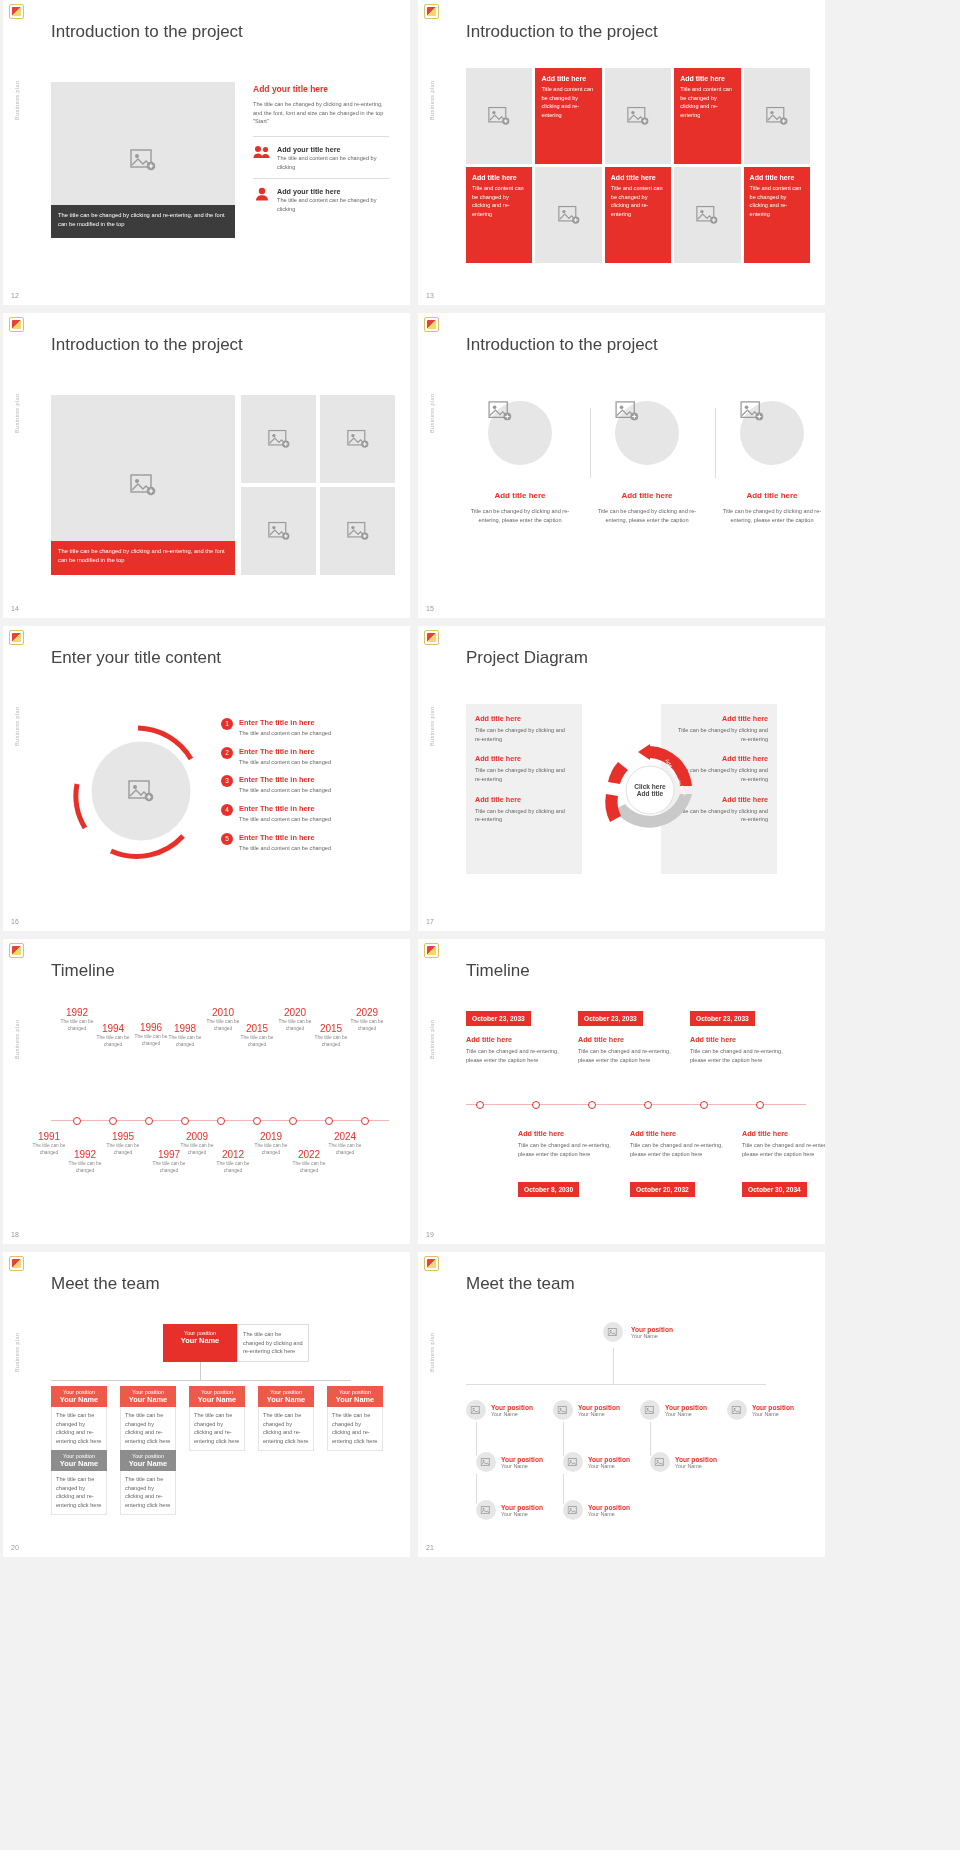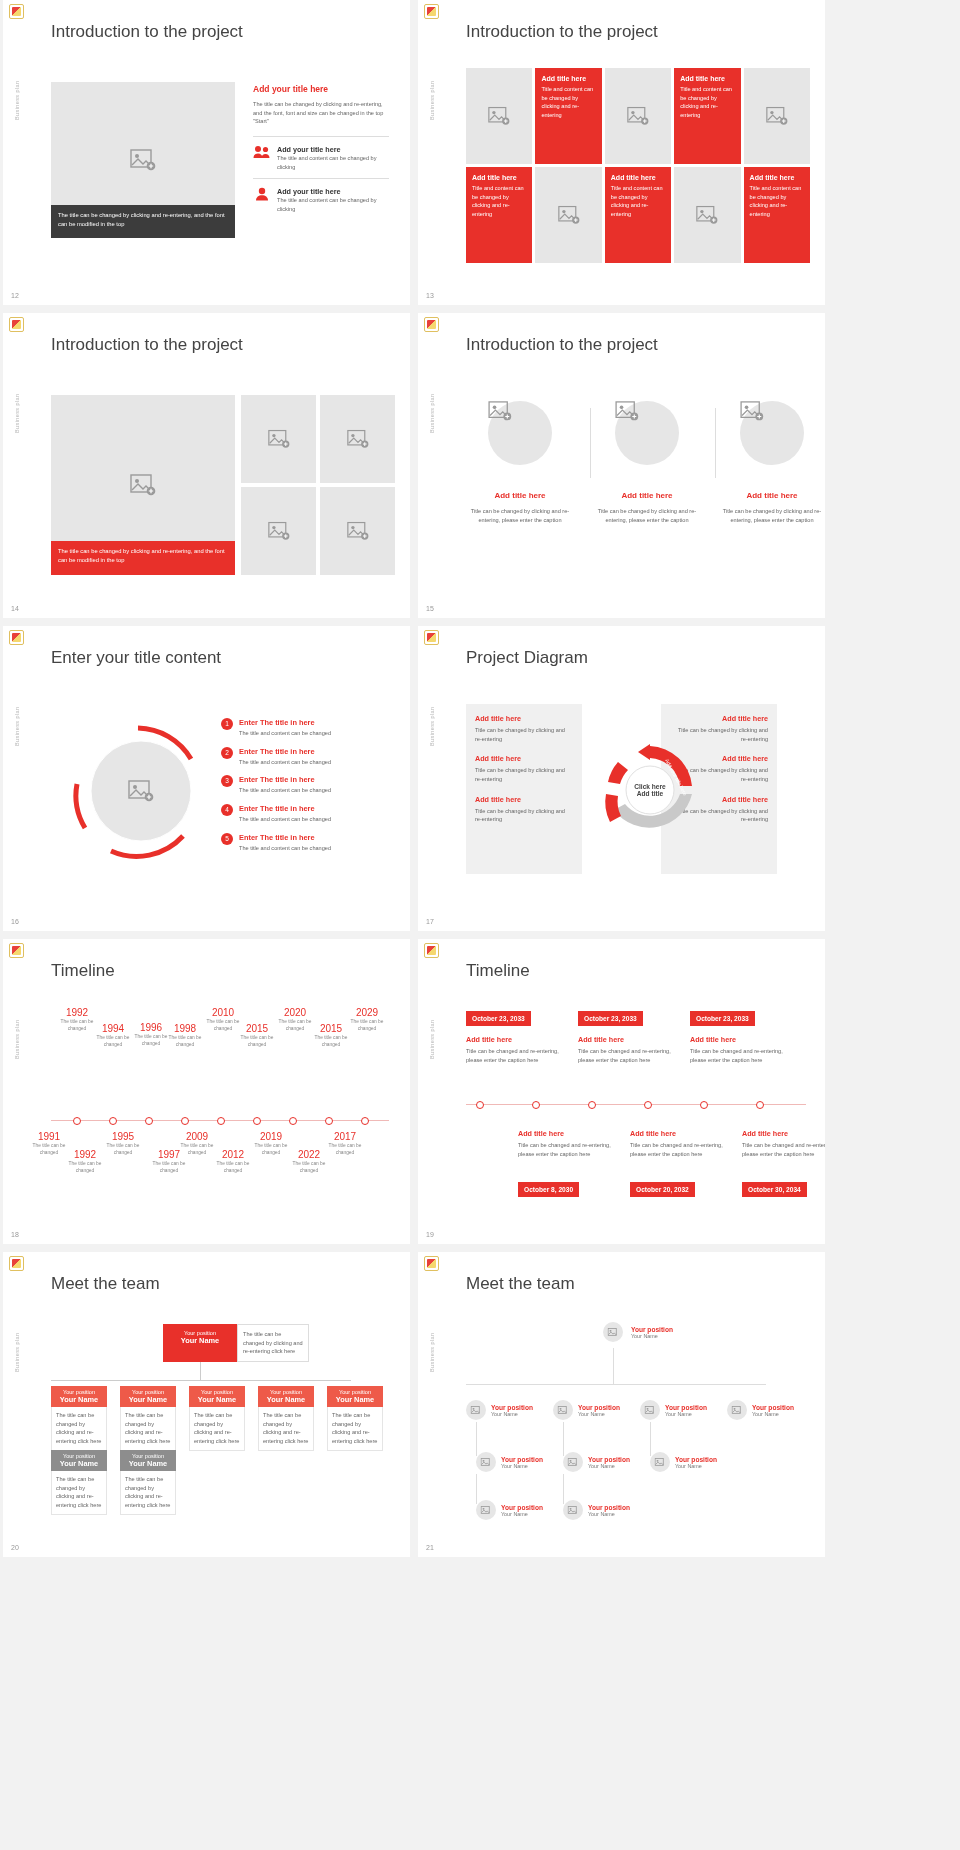--- a/index.html
+++ b/index.html
@@ -507,21 +507,21 @@
       </div>
   <div class="lbl" style="left:170px;top:192px">
         <div class="yr">2009</div>
         <div class="sub">The title can be changed</div>
       </div>
   <div class="lbl" style="left:244px;top:192px">
         <div class="yr">2019</div>
         <div class="sub">The title can be changed</div>
       </div>
   <div class="lbl" style="left:318px;top:192px">
-        <div class="yr">2017</div>
+        <div class="yr">2024</div>
         <div class="sub">The title can be changed</div>
       </div>
 
   <div class="lbl" style="left:58px;top:210px">
         <div class="yr">1992</div>
         <div class="sub">The title can be changed</div>
       </div>
   <div class="lbl" style="left:142px;top:210px">
         <div class="yr">1997</div>
         <div class="sub">The title can be changed</div>

